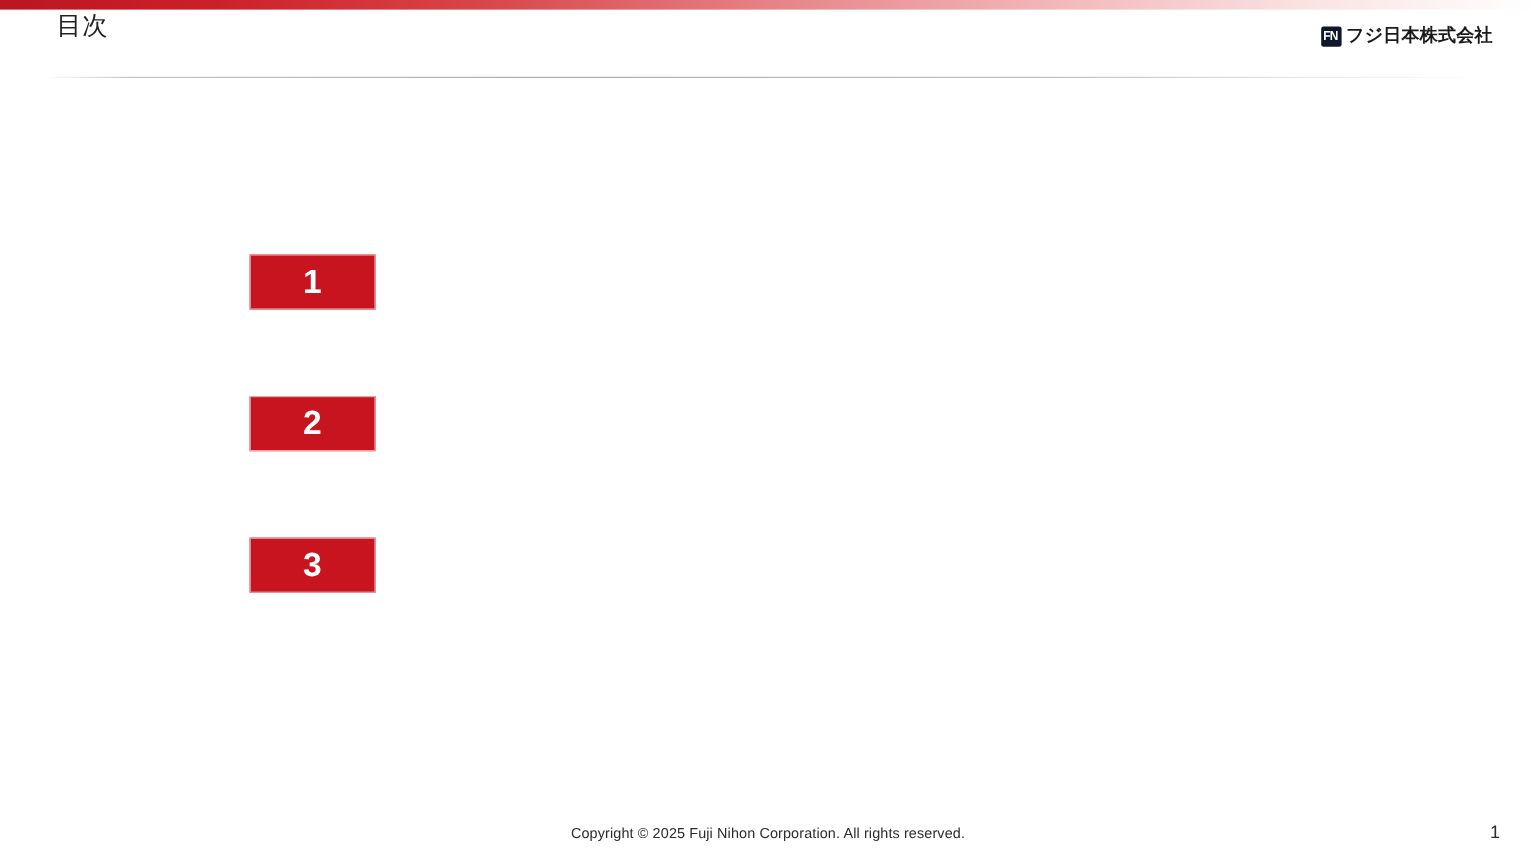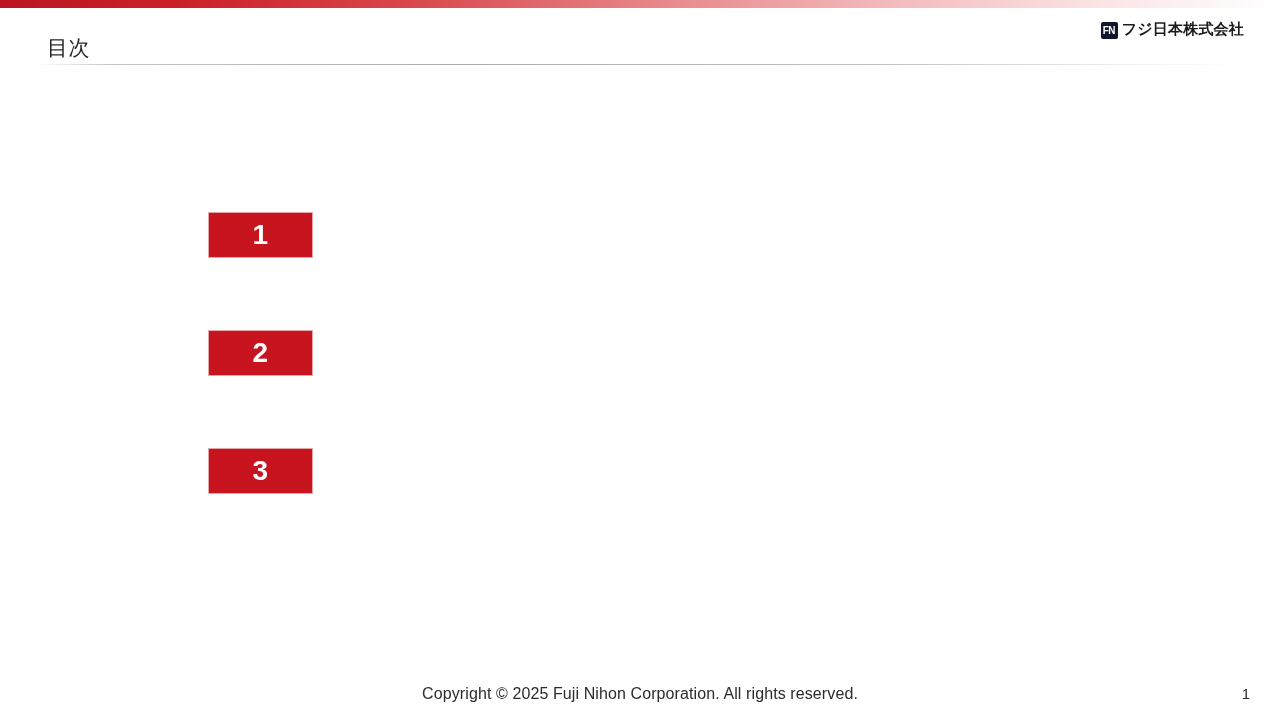--- a/index.html
+++ b/index.html
@@ -42,21 +42,21 @@
   .header {
     position: absolute;
     top: 8px;
     left: 0;
     width: 1280px;
     height: 52px;
   }
   .header-title {
     position: absolute;
     left: 47px;
-    top: 26px;
+    top: 0;
     font-size: 21px;
     line-height: 28px;
     font-weight: 400;
     color: #231f20;
     letter-spacing: 0.5px;
     white-space: nowrap;
   }
   .brand {
     position: absolute;
     right: 36px;
@@ -151,21 +151,21 @@
     white-space: nowrap;
   }
 
   
   .footer-copy {
     position: absolute;
     left: 0;
     top: 684px;
     width: 1280px;
     text-align: center;
-    font-size: 16px;
+    font-size: 12px;
     line-height: 20px;
     color: #2b2b2b;
     letter-spacing: 0.1px;
   }
   .footer-page {
     position: absolute;
     right: 30px;
     top: 684px;
     font-size: 15px;
     line-height: 20px;

